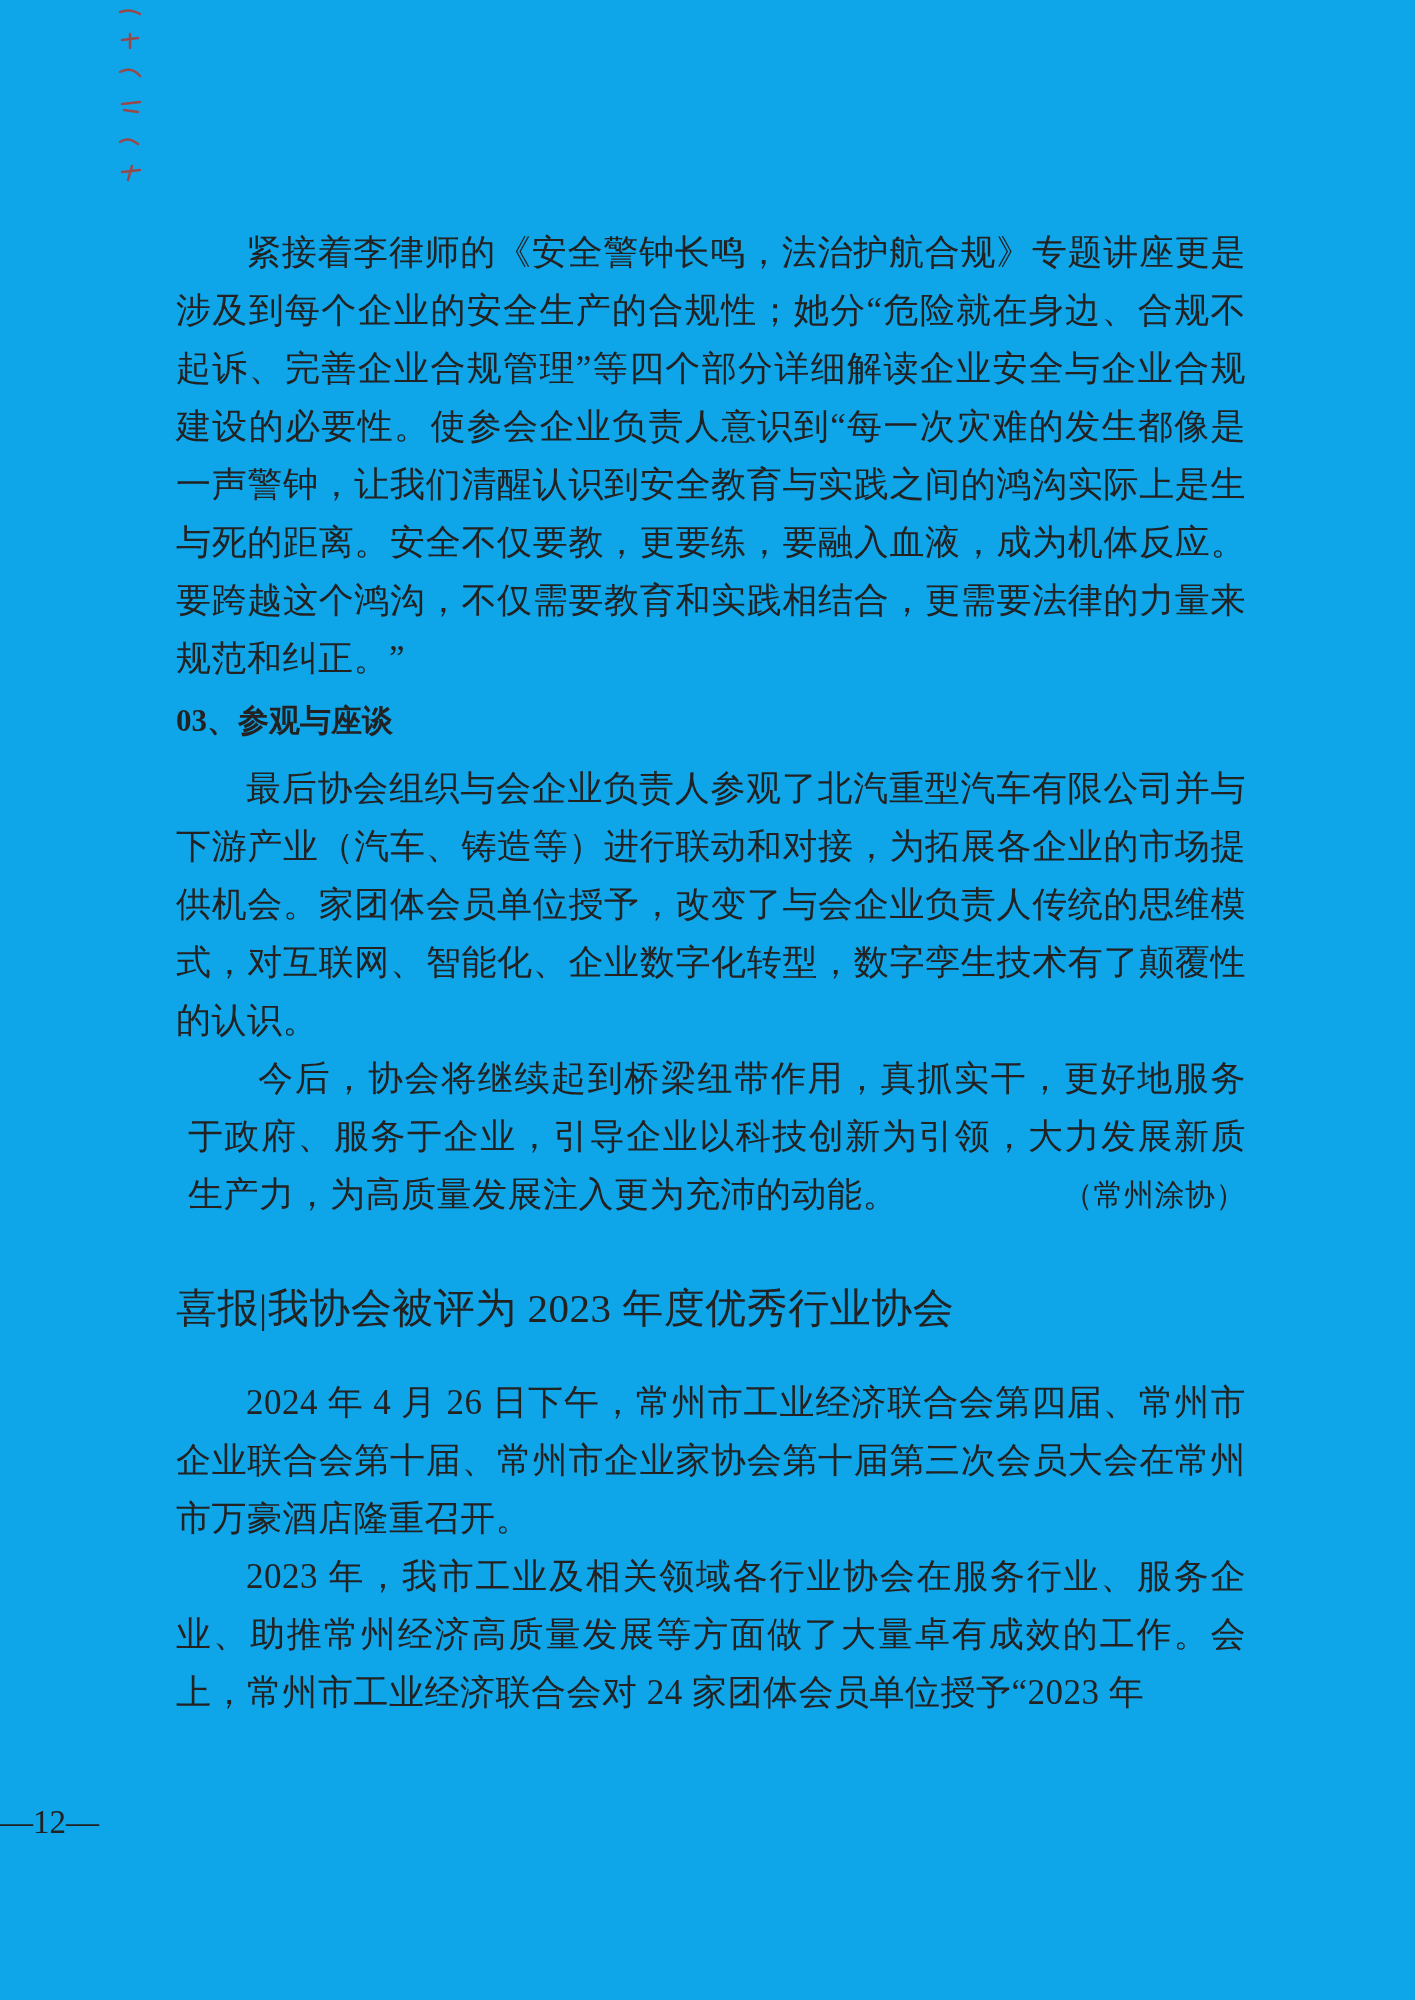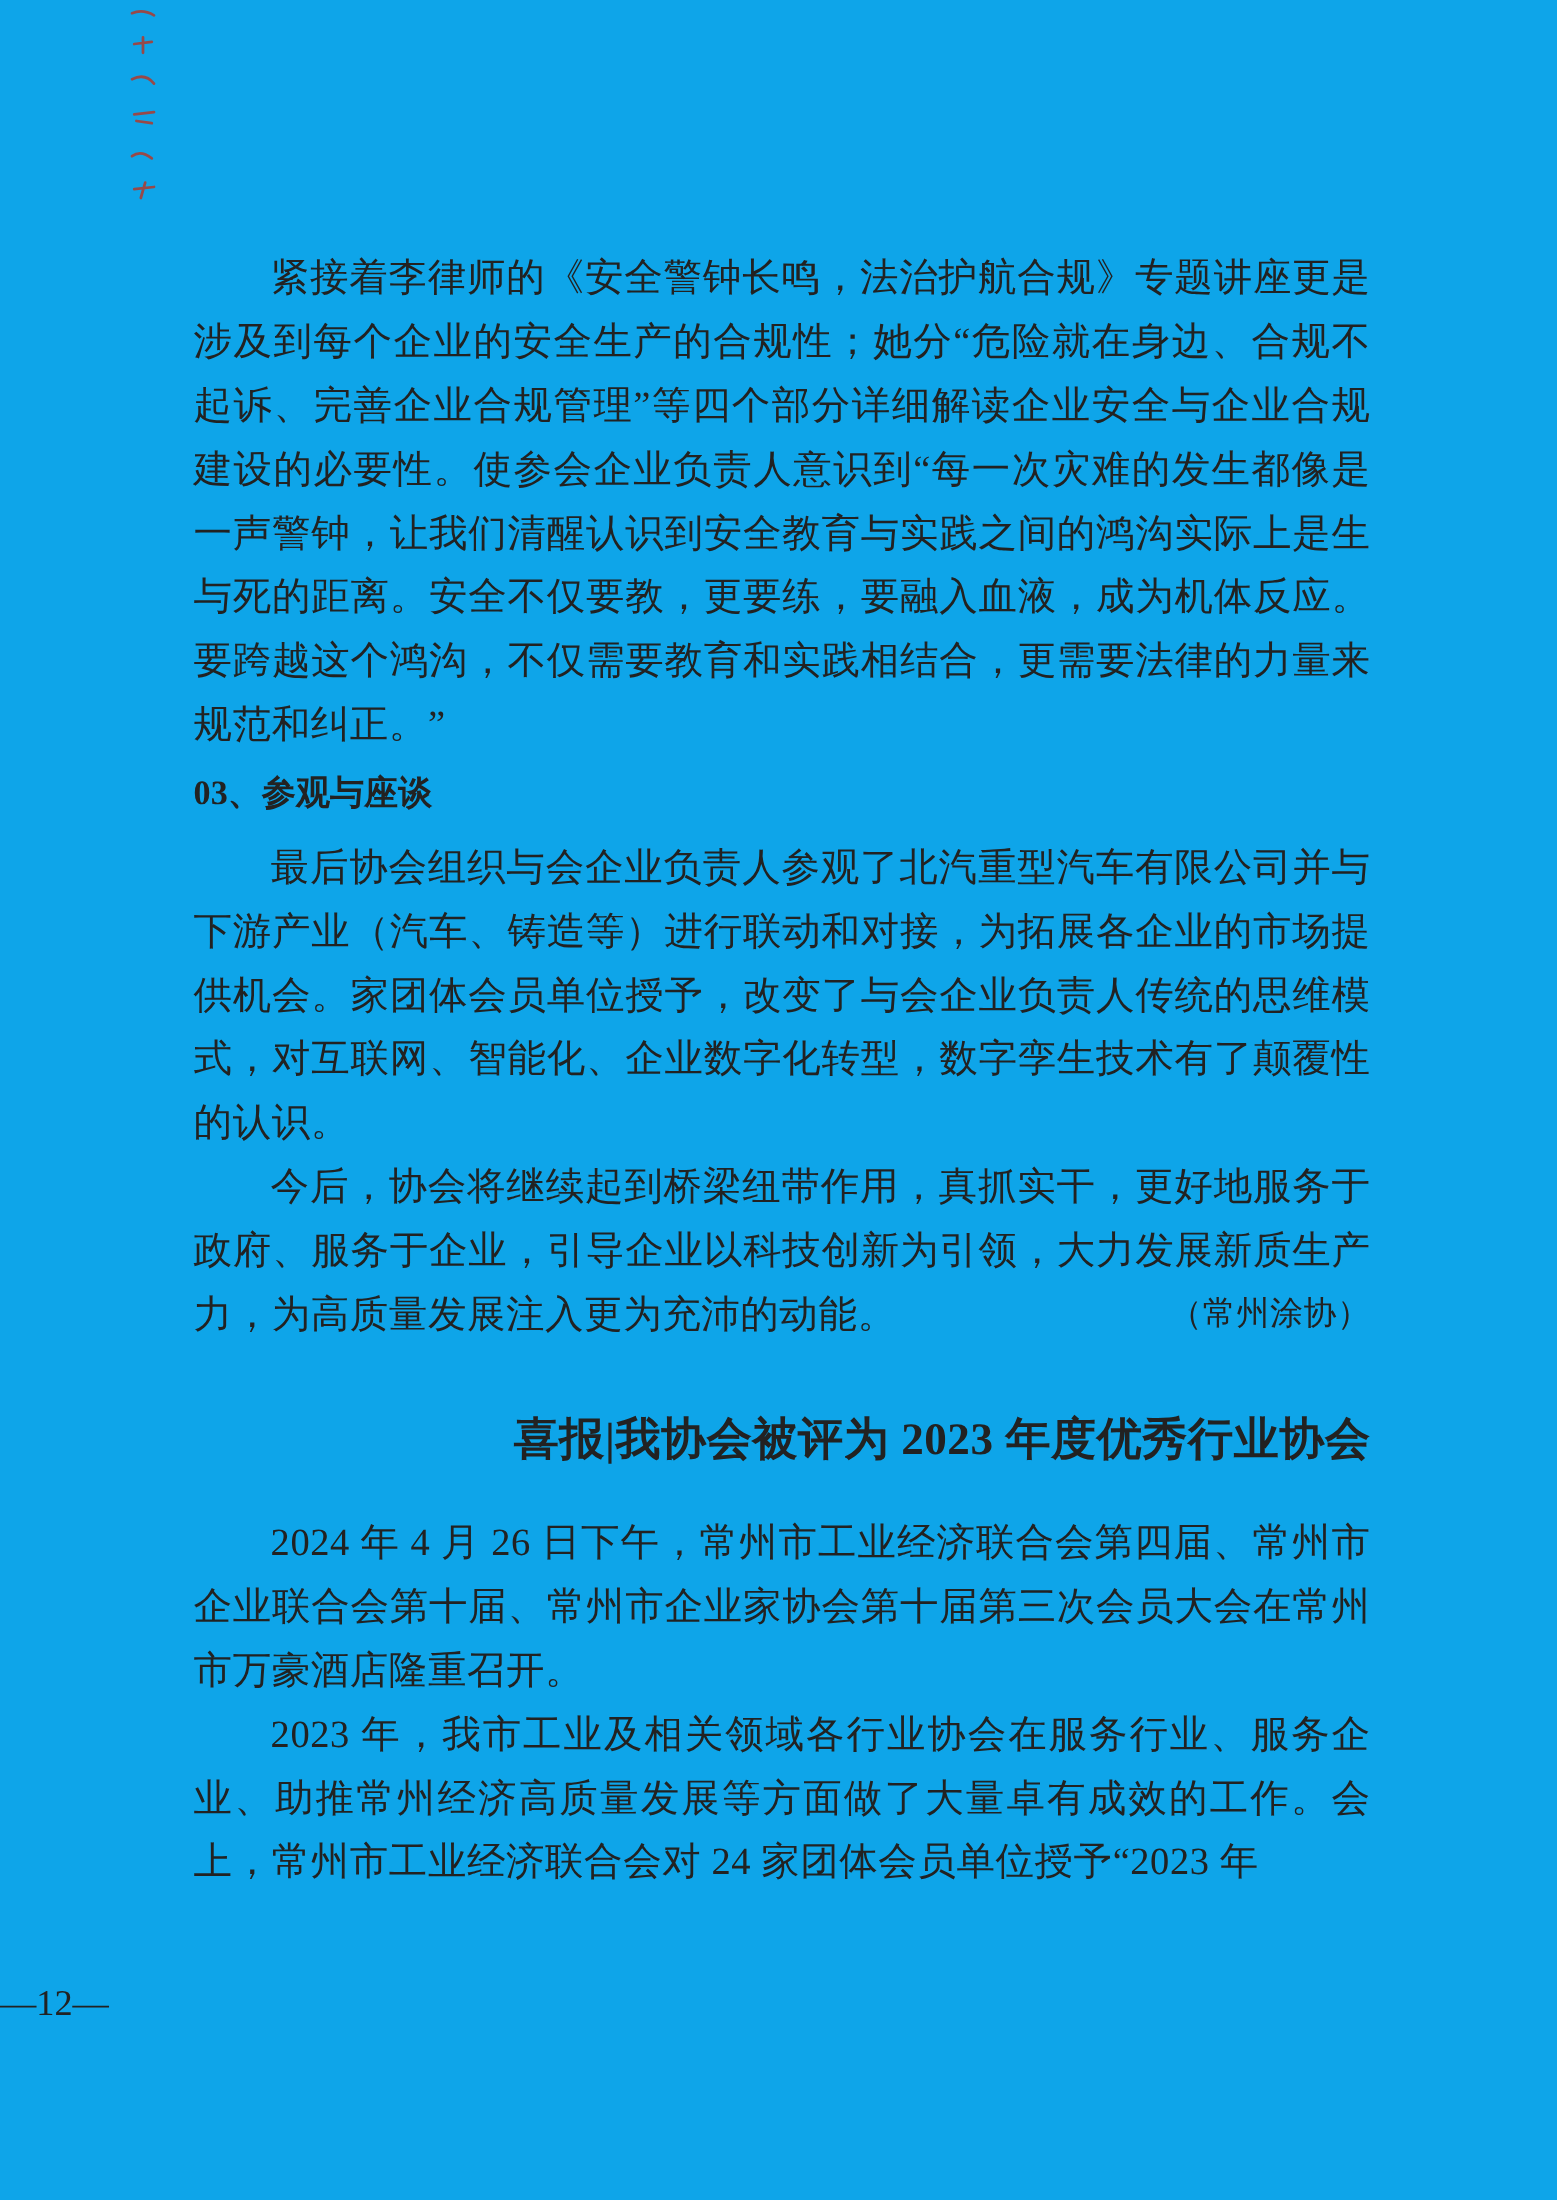--- a/index.html
+++ b/index.html
@@ -28,35 +28,35 @@
     text-indent: 2em;
     margin: 0;
   }
   .section-heading {
     font-size: 31px;
     line-height: 58px;
     font-weight: bold;
     margin: 4px 0 10px 0;
     text-indent: 0;
   }
-  .para3-wrap { position: relative; }
+  .para3-wrap { position: relative; margin-left: 12px; }
   .attribution {
     position: absolute;
     right: 0;
     bottom: 0;
     font-size: 30px;
     line-height: 58px;
     letter-spacing: 0.5px;
     white-space: nowrap;
   }
   .article-title {
     font-size: 41px;
     line-height: 60px;
-    font-weight: bold;
-    text-align: right;
+    font-weight: normal;
+    text-align: left;
     margin: 54px 0 36px 0;
     text-indent: 0;
     letter-spacing: 0.5px;
   }
   .page-number {
     position: absolute;
     left: 0;
     right: 0;
     top: 1804px;
     text-align: left;

